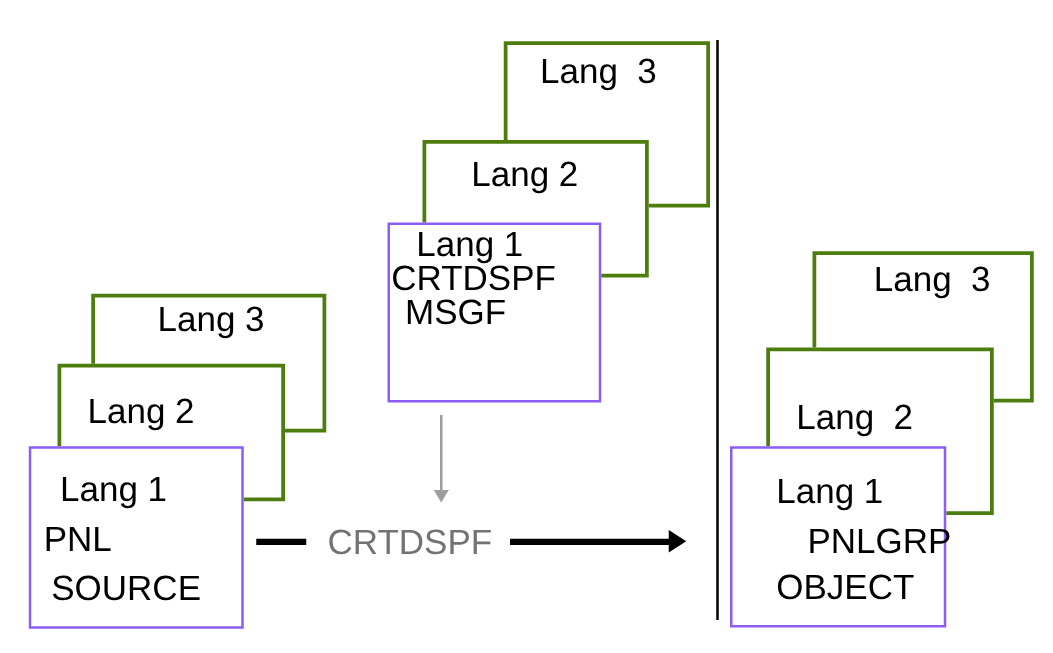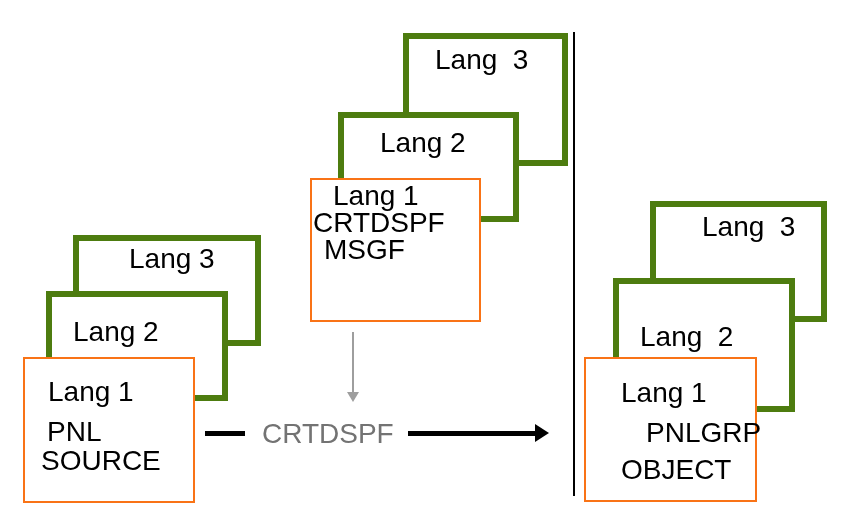--- a/index.html
+++ b/index.html
@@ -15,24 +15,24 @@
     font-family: "Liberation Sans", sans-serif;
     color: #000000;
     overflow: hidden;
   }
   .box {
     position: absolute;
     background: #ffffff;
     box-sizing: border-box;
   }
   .box.back {
-    border: 6px solid #4d7c0f;
+    border: 3px solid #4d7c0f;
   }
   .box.front {
-    border: 2px solid #f97316;
+    border: 2px solid #8b5cf6;
   }
   .lbl {
     position: absolute;
     font-size: 28px;
     line-height: 28px;
     white-space: pre;
     color: #000000;
   }
   .hline, .vline {
     position: absolute;
@@ -73,22 +73,22 @@
 <div id="canvas">
 
   <div class="box back" style="left:73px; top:235px; width:188px; height:111px;">
     <span class="lbl" style="left:50px; top:4px;">Lang 3</span>
   </div>
   <div class="box back" style="left:46px; top:291px; width:182px; height:110px;">
     <span class="lbl" style="left:21px; top:21px;">Lang 2</span>
   </div>
   <div class="box front" style="left:23px; top:357px; width:172px; height:146px;">
     <span class="lbl" style="left:23px; top:19px;">Lang 1</span>
-    <span class="lbl" style="left:22px; top:59px;">PNL</span>
-    <span class="lbl" style="left:16px; top:88px;">SOURCE</span>
+    <span class="lbl" style="left:10px; top:59px;">PNL</span>
+    <span class="lbl" style="left:16px; top:98px;">SOURCE</span>
   </div>
 
   <div class="box back" style="left:403px; top:33px; width:165px; height:133px;">
     <span class="lbl" style="left:26px; top:7px;">Lang  3</span>
   </div>
   <div class="box back" style="left:338px; top:112px; width:181px; height:110px;">
     <span class="lbl" style="left:36px; top:11px;">Lang 2</span>
   </div>
   <div class="box front" style="left:310px; top:178px; width:171px; height:144px;">
     <span class="lbl" style="left:21px; top:2px;">Lang 1</span>

